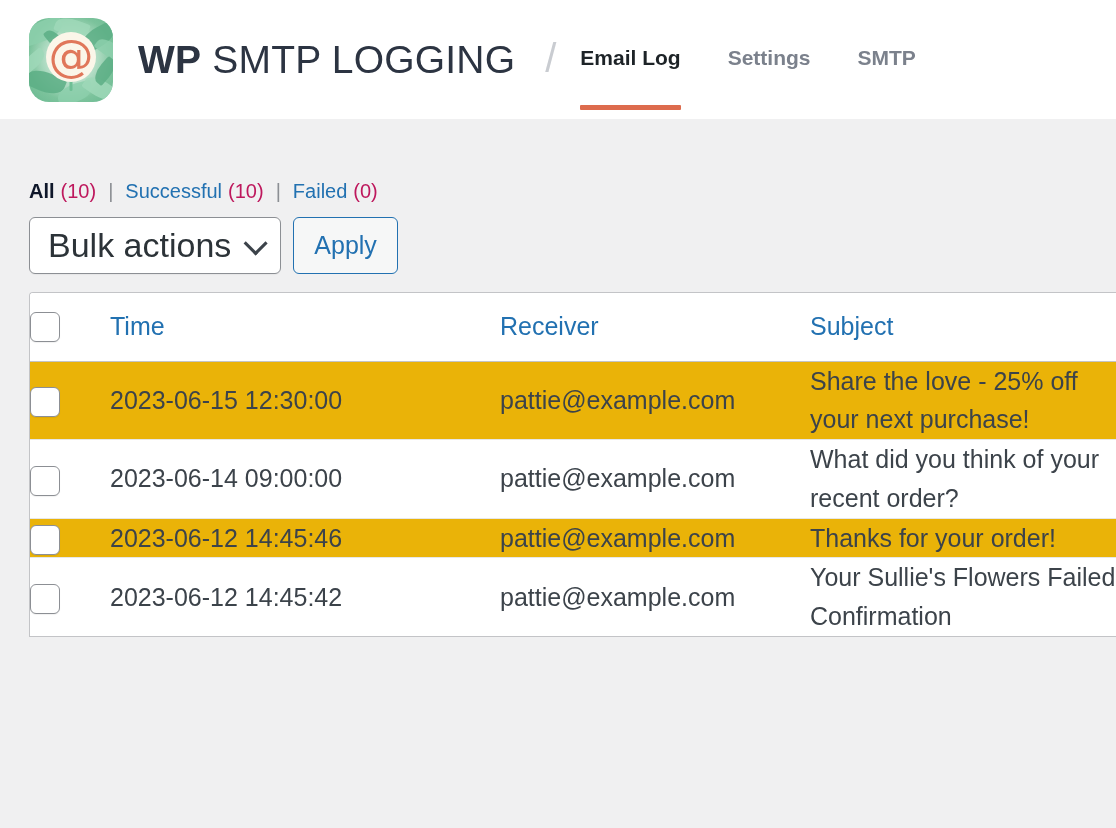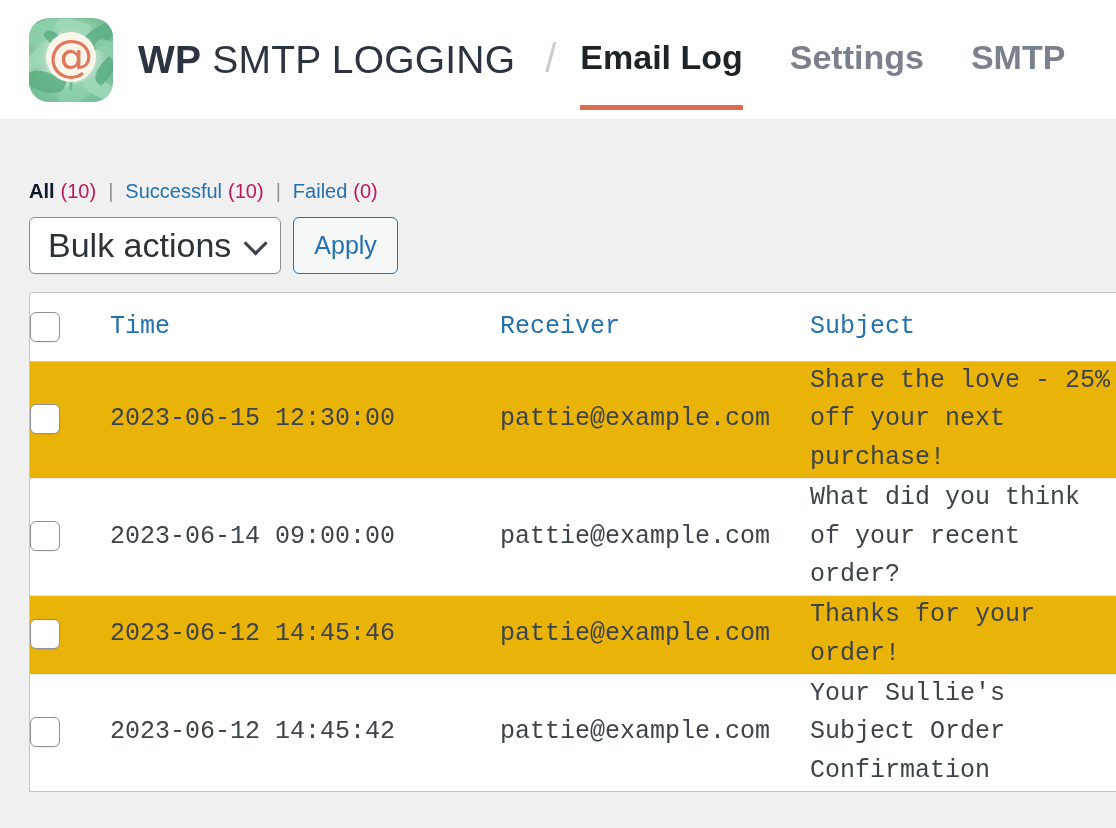--- a/index.html
+++ b/index.html
@@ -116,21 +116,21 @@
   .nav-tabs {
     display: flex;
     align-items: center;
     height: 100%;
   }
   .nav-tab {
     position: relative;
     height: 100%;
     display: flex;
     align-items: center;
-    font-size: 34px;
+    font-size: 21px;
     color: #7b818c;
     font-weight: 700;
     padding: 0 0 4px 0;
     margin-right: 47px;
     cursor: pointer;
     white-space: nowrap;
   }
   .nav-tab:last-child { margin-right: 0; }
   .nav-tab.active { color: #1d2327; }
   .nav-tab.active::after {
@@ -222,21 +222,20 @@
     background: #ffffff;
     border: 1px solid #c3c4c7;
     border-right: none;
     border-radius: 4px 0 0 0;
     overflow: hidden;
   }
   table.wp-list {
     width: 100%;
     border-collapse: collapse;
     table-layout: fixed;
-    font-family: Liberation Mono, monospace;
   }
   table.wp-list th,
   table.wp-list td {
     text-align: left;
     vertical-align: middle;
     padding: 0;
   }
   .col-cb   { width: 80px; }
   .col-time { width: 390px; }
   .col-recv { width: 310px; }
@@ -396,19 +395,19 @@
           <td class="cell-time">2023-06-12 14:45:46</td>
           <td class="cell-recv">pattie@example.com</td>
           <td class="cell-subj">Thanks for your order!</td>
         </tr>
         <tr>
           <td class="cb-cell">
             <span class="cbox"></span>
           </td>
           <td class="cell-time">2023-06-12 14:45:42</td>
           <td class="cell-recv">pattie@example.com</td>
-          <td class="cell-subj">Your Sullie's Subject Order Confirmation</td>
+          <td class="cell-subj">Your Sullie's Flowers Failed Confirmation</td>
         </tr>
       </tbody>
     </table>
   </div>
 
 </div>
 
 </body></html>

